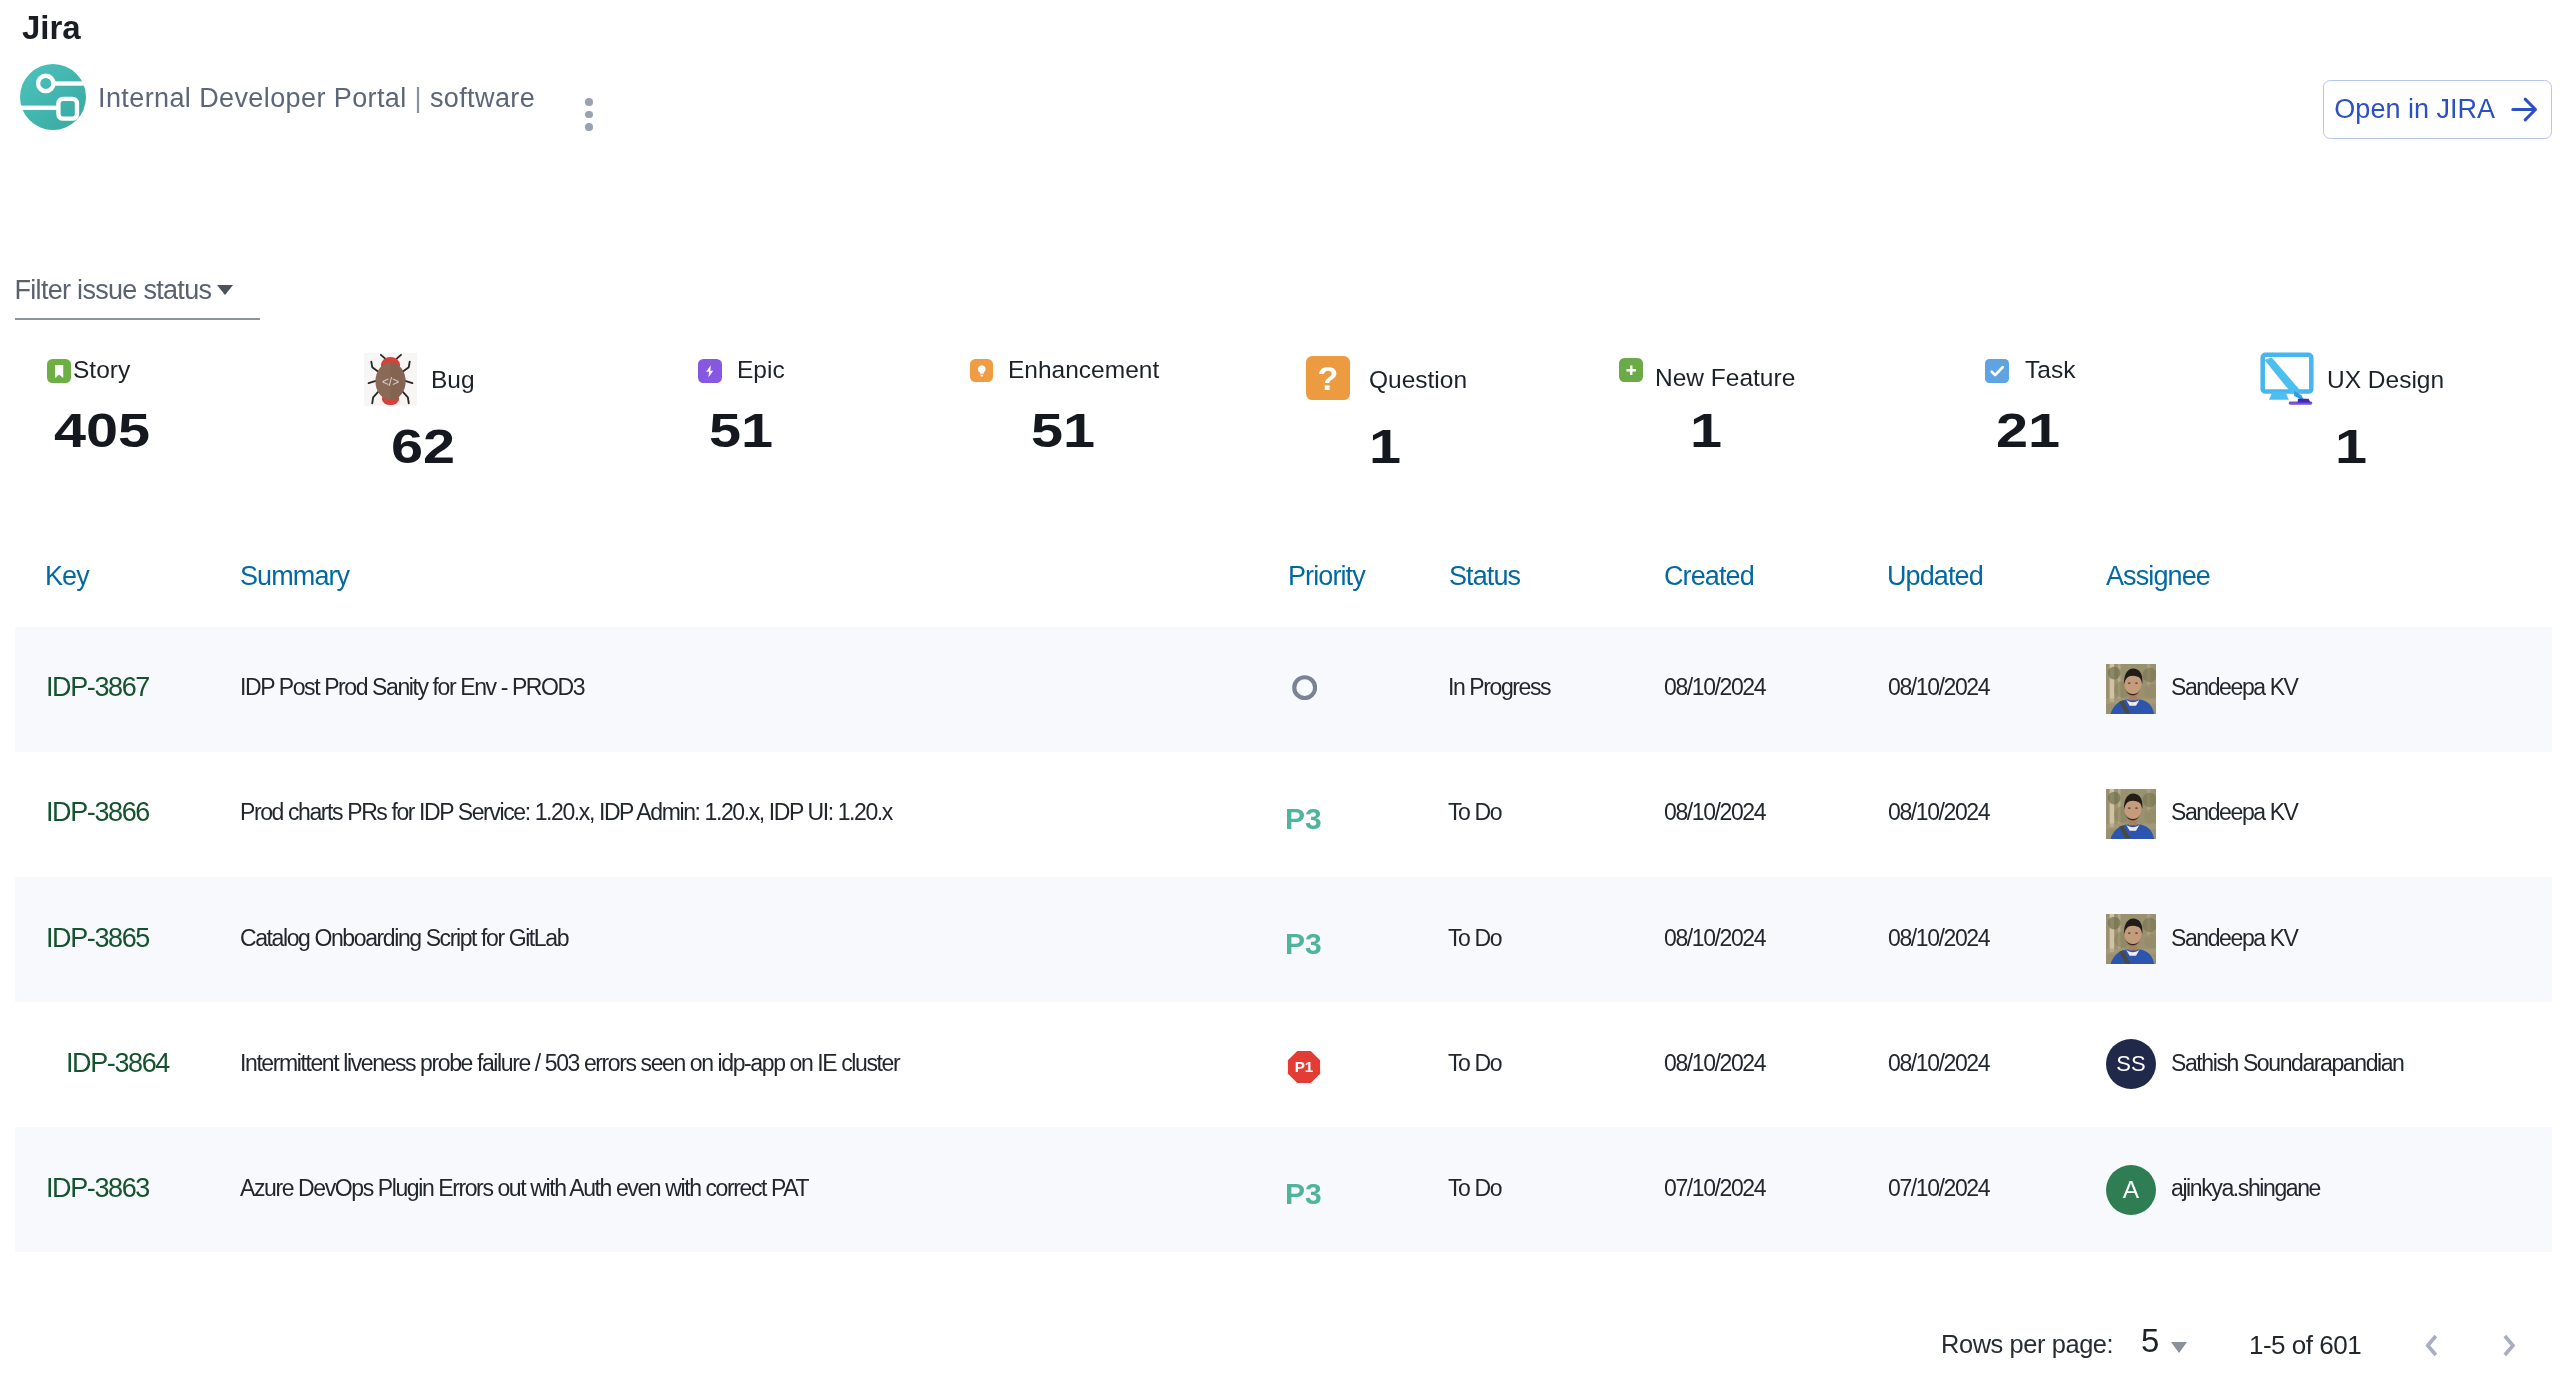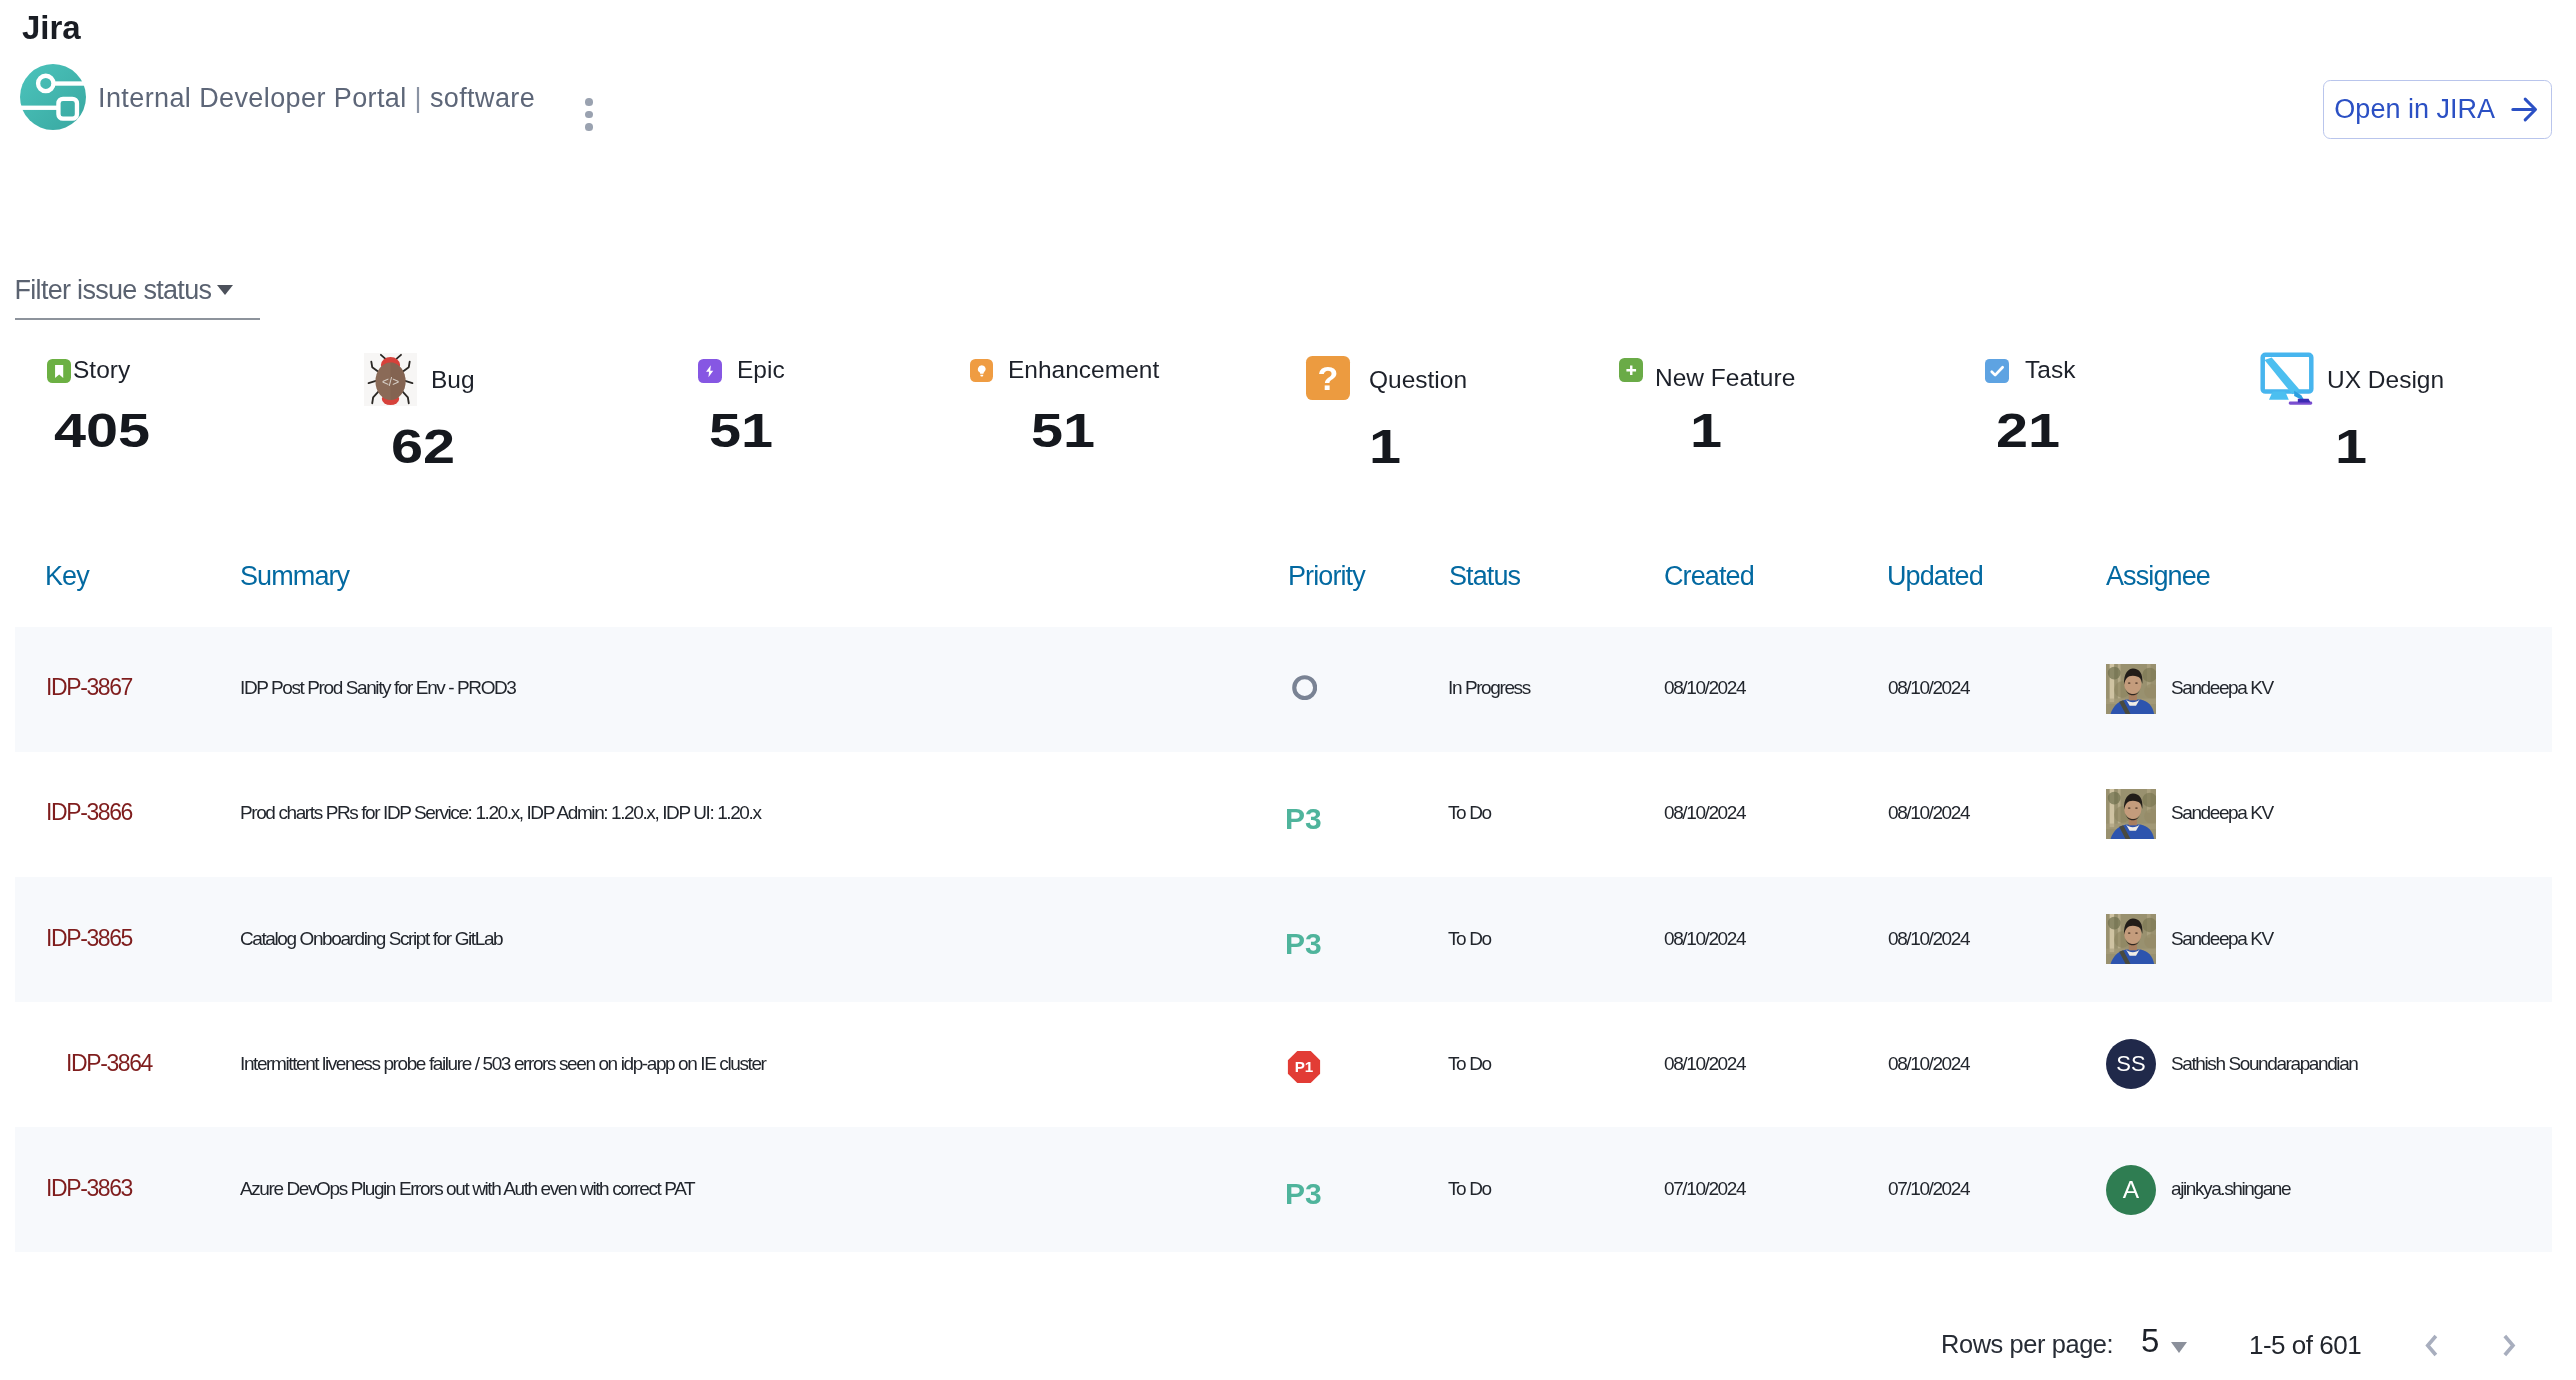--- a/index.html
+++ b/index.html
@@ -3,22 +3,22 @@
 <meta charset="utf-8">
 <style>
 * { margin:0; padding:0; box-sizing:border-box; }
 html,body { width:2576px; height:1381px; background:#ffffff; font-family:"Liberation Sans",sans-serif; overflow:hidden; }
 .abs { position:absolute; }
 #page { position:relative; width:2576px; height:1298px; }
 .statlabel { font-size:24.5px; color:#1d212a; line-height:27px; }
 .statnum { font-size:48px; font-weight:bold; color:#15181e; width:272px; text-align:center; line-height:50px; transform:scaleX(1.2); }
 .sticon { border-radius:5.4px; display:flex; align-items:center; justify-content:center; }
 .hdr { font-size:27px; color:#0369a1; line-height:33px; letter-spacing:-0.9px; }
-.cell { font-size:19px; color:#22262d; line-height:33px; letter-spacing:-1.4px; }
-.key { font-size:23px; color:#7f1d1d; line-height:33px; letter-spacing:-1.4px; }
+.cell { font-size:23px; color:#22262d; line-height:33px; letter-spacing:-1.4px; }
+.key { font-size:27px; color:#14532d; line-height:33px; letter-spacing:-1.4px; }
 .row { position:absolute; left:14.5px; width:2537px; height:125px; }
 .stripe { background:#f7f9fc; }
 </style>
 </head>
 <body>
 <div id="page">
 
   <div class="abs" style="left:22px; top:9px; font-size:33px; font-weight:bold; color:#1a1d24;">Jira</div>
 
   <div class="abs" style="left:20px; top:64px; width:66px; height:66px; border-radius:50%; background:linear-gradient(135deg,#4cc4bc,#38a7a0);">

